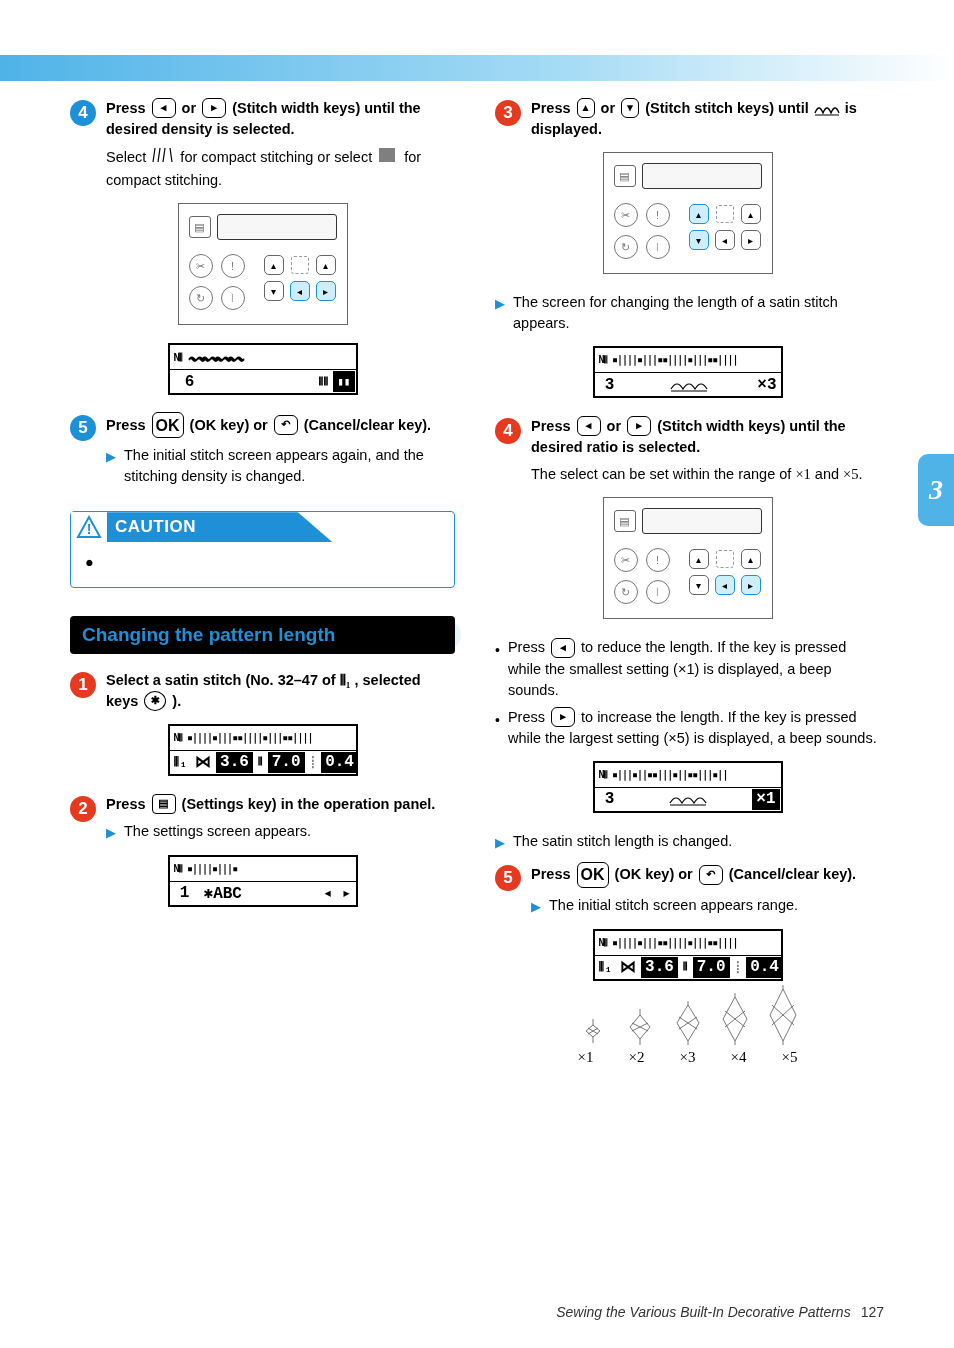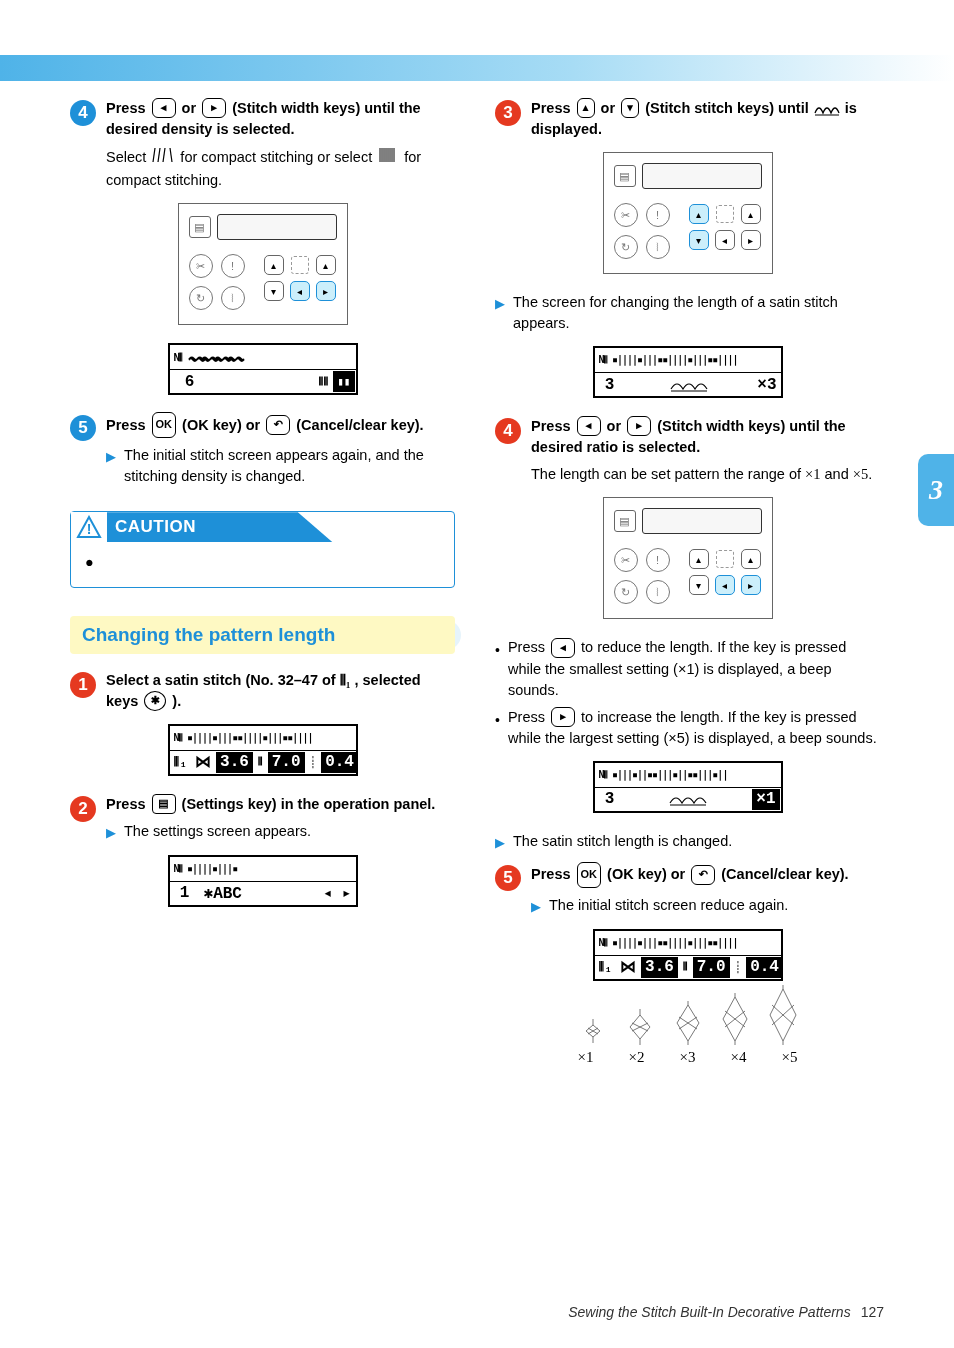--- a/index.html
+++ b/index.html
@@ -81,21 +81,21 @@
     margin: 0 2px;
     position: relative;
     top: -1px;
   }
   .keycap-rect {
     border-radius: 4px;
   }
   .keycap-narrow {
     min-width: 18px;
   }
-  .keycap-ok { font-size: 11px; padding: 12px 3px; }
+  .keycap-ok { font-size: 16px; padding: 12px 3px; }
   .glyph-sparse, .glyph-dense {
     display: inline-block;
     vertical-align: middle;
     margin: 0 2px;
   }
   .caution-box {
     border: 1px solid #1e90d8;
     border-radius: 4px;
     margin-top: 24px;
   }
@@ -129,21 +129,21 @@
   }
   .caution-body {
     padding: 10px 14px 14px 14px;
     font-size: 14.5px;
     line-height: 1.4;
     font-weight: bold;
     display: flex;
     gap: 8px;
   }
   .section-hdr {
-    background: #fef9c3;
+    background: #000000;
     border-radius: 4px;
     padding: 8px 12px;
     margin-top: 28px;
     margin-bottom: 16px;
     position: relative;
   }
   .section-hdr::after {
     content: "";
     position: absolute;
     right: -6px;
@@ -530,21 +530,21 @@
             </div>
           <div class="lcd-cell">×3</div>
         </div>
       </div>
     </div>
 
     <div class="step">
       <div class="bub bub-red">4</div>
       <div class="step-body">
         <b><span>Press </span><span class="keycap">◂</span><span> or </span><span class="keycap">▸</span><span> (Stitch width keys) until the desired ratio is selected.</span></b>
-        <div class="sub"><span>The length can be set pattern the range of </span><span class="times">×1</span><span> and </span><span class="times">×5</span><span>.</span></div>
+        <div class="sub"><span>The select can be set within the range of </span><span class="times">×1</span><span> and </span><span class="times">×5</span><span>.</span></div>
       </div>
     </div>
 
     <div class="fig">
       <div class="panel-box">
         <div class="panel-row1">
           <div class="panel-small-btn">▤</div>
           <div class="panel-screen"></div>
         </div>
         <div class="panel-controls">
@@ -597,21 +597,21 @@
       <span class="tri">▶</span>
       <span>The satin stitch length is changed.</span>
     </div>
 
     <div class="step" style="margin-top:10px;">
       <div class="bub bub-red">5</div>
       <div class="step-body">
         <b><span>Press </span><span class="keycap keycap-ok">OK</span><span> (OK key) or </span><span class="keycap">↶</span><span> (Cancel/clear key).</span></b>
         <div class="bullet-row">
           <span class="tri">▶</span>
-          <span>The initial stitch screen reduce again.</span>
+          <span>The initial stitch screen appears range.</span>
         </div>
       </div>
     </div>
 
     <div class="fig" style="margin-bottom:4px;">
       <div class="lcd" style="width:190px">
         <div class="lcd-row">
             <div class="lcd-cell lcd-pat" style="flex:1;font-size:10px;">N⦀ ▪||||▪|||▪▪||||▪|||▪▪||||</div>
           </div>
         <div class="lcd-row">
@@ -688,14 +688,14 @@
       <span>×2</span>
       <span>×3</span>
       <span>×4</span>
       <span>×5</span>
     </div>
 
   </div>
 </div>
 
 <div class="footer">
-  <span>Sewing the Stitch Built-In Decorative Patterns</span><span class="pg">127</span>
+  <span>Sewing the Various Built-In Decorative Patterns</span><span class="pg">127</span>
 </div>
 
 </body></html>

